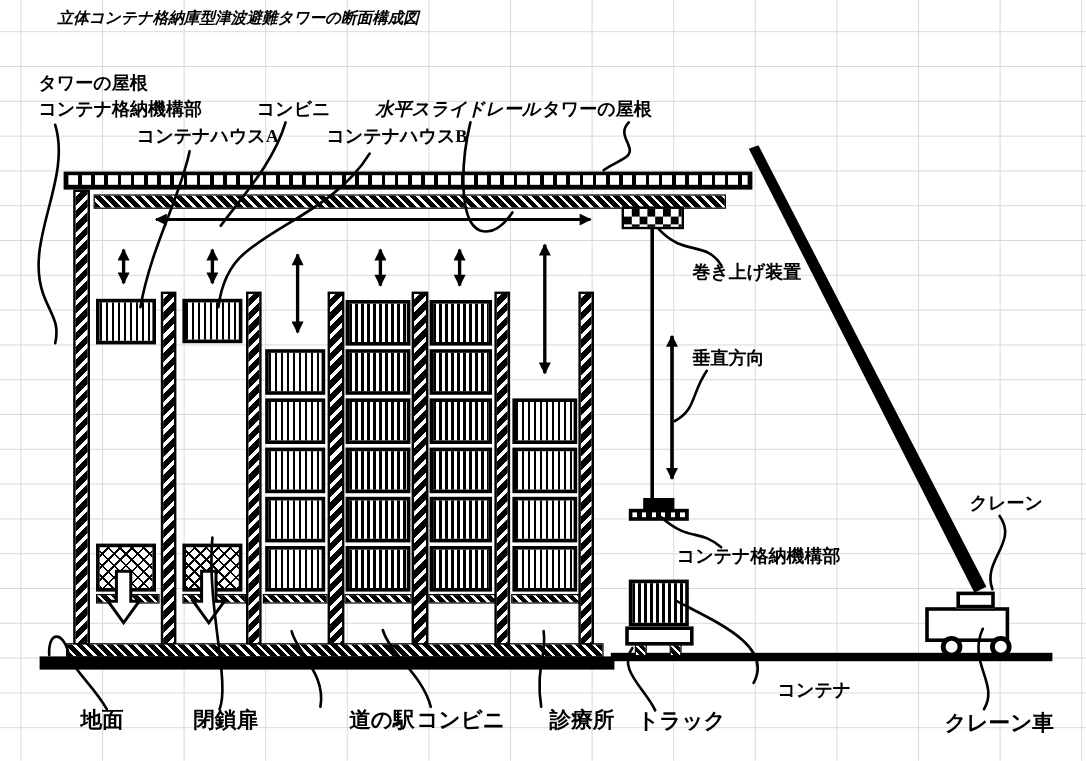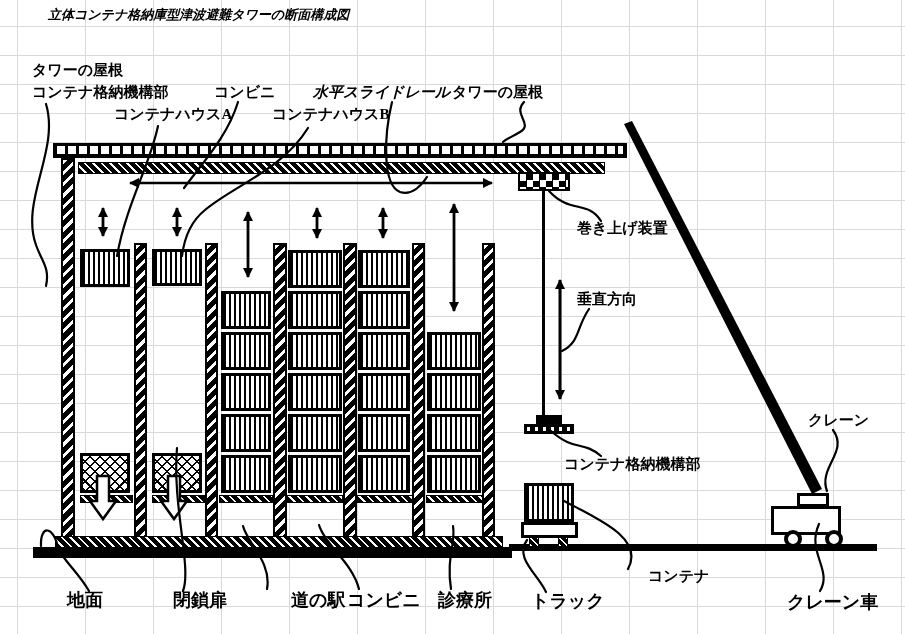--- a/index.html
+++ b/index.html
@@ -57,24 +57,24 @@
   <div class="lbl t15" style="left:313px;top:84px;font-style:italic;">水平スライドレール</div>
   <div class="lbl t15" style="left:452px;top:84px;">タワーの屋根</div>
 
   <div class="lbl t15" style="left:577px;top:220px;">巻き上げ装置</div>
   <div class="lbl t15" style="left:577px;top:291px;">垂直方向</div>
   <div class="lbl t15" style="left:564px;top:456px;">コンテナ格納機構部</div>
   <div class="lbl t15" style="left:808px;top:412px;">クレーン</div>
   <div class="lbl t15" style="left:622px;top:568px;margin-left:26px;">コンテナ</div>
 
   <div class="lbl t18" style="left:67px;top:590px;">地面</div>
-  <div class="lbl t18" style="left:161px;top:590px;margin-left:12px;">閉鎖扉</div>
+  <div class="lbl t18" style="left:161px;top:590px;">閉鎖扉</div>
   <div class="lbl t18" style="left:255px;top:590px;margin-left:36px;">道の駅</div>
   <div class="lbl t18" style="left:347px;top:590px;">コンビニ</div>
-  <div class="lbl t18" style="left:438px;top:590px;">診療所</div>
+  <div class="lbl t18" style="left:458px;top:590px;">診療所</div>
   <div class="lbl t18" style="left:531px;top:591px;font-family:Liberation Serif, serif;">トラック</div>
   <div class="lbl t18" style="left:787px;top:592px;">クレーン車</div>
 
   <div class="abs railsq" style="left:53px;top:143px;width:574px;height:15px;">
       <div></div>
     </div>
   <div class="abs thinhatch" style="left:78px;top:162px;width:527px;height:12px;"></div>
 
   <div class="abs col" style="left:61px;top:158px;width:14px;height:380px;"></div>
   <div class="abs col" style="left:134px;top:243px;width:13px;height:295px;"></div>

